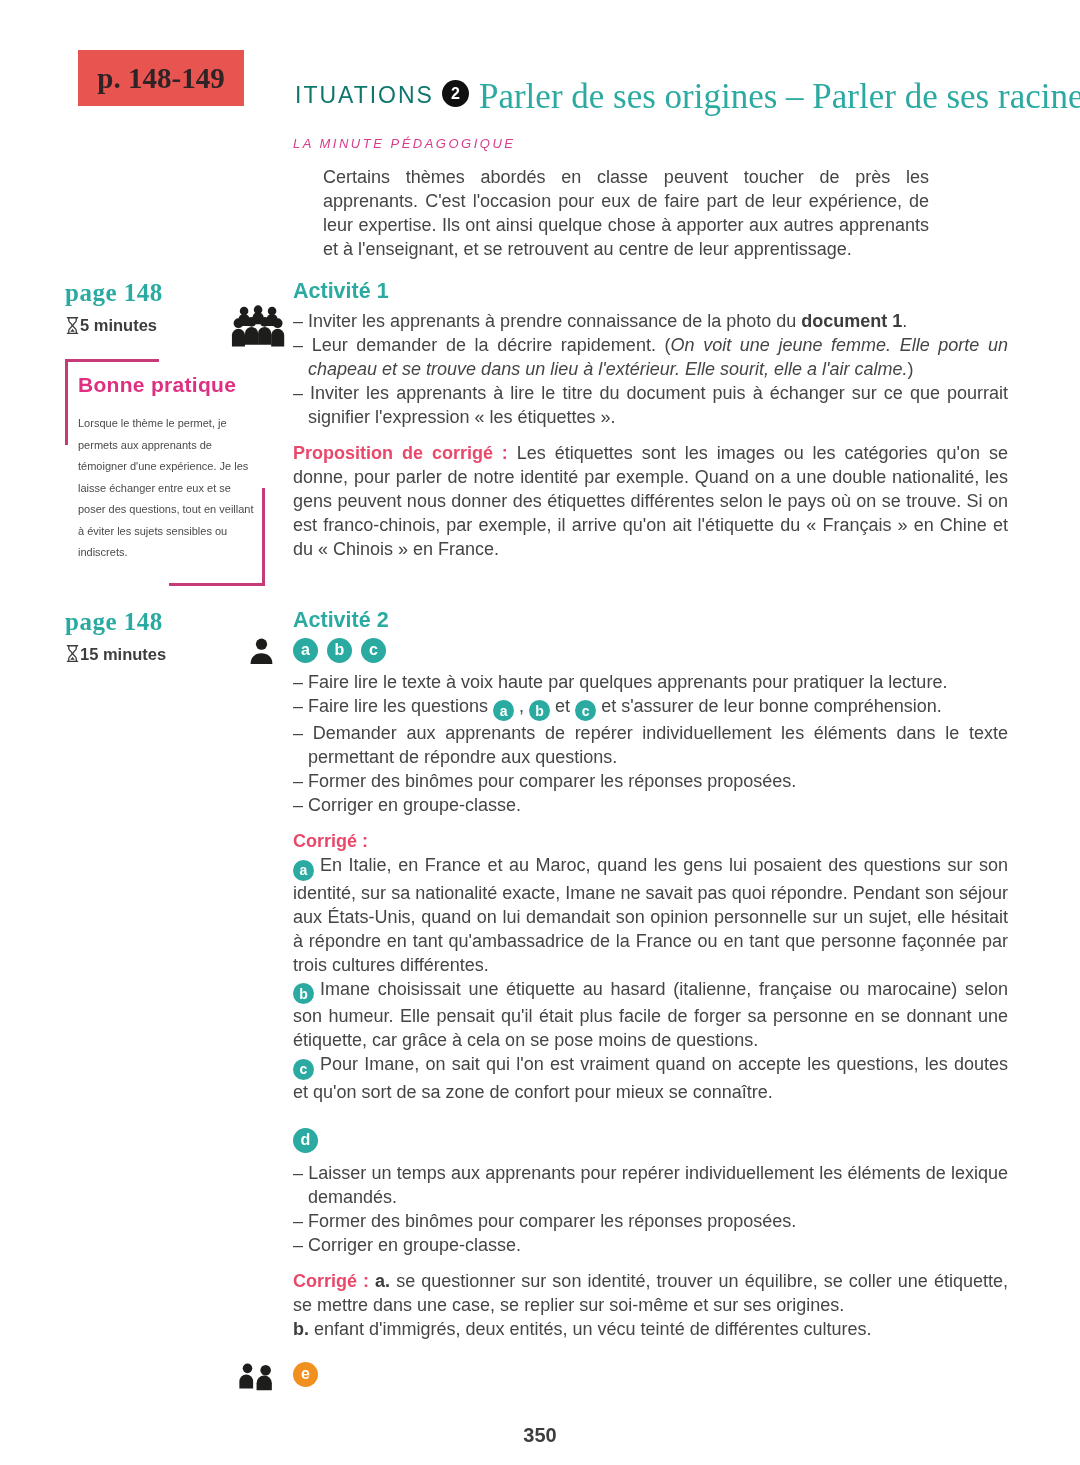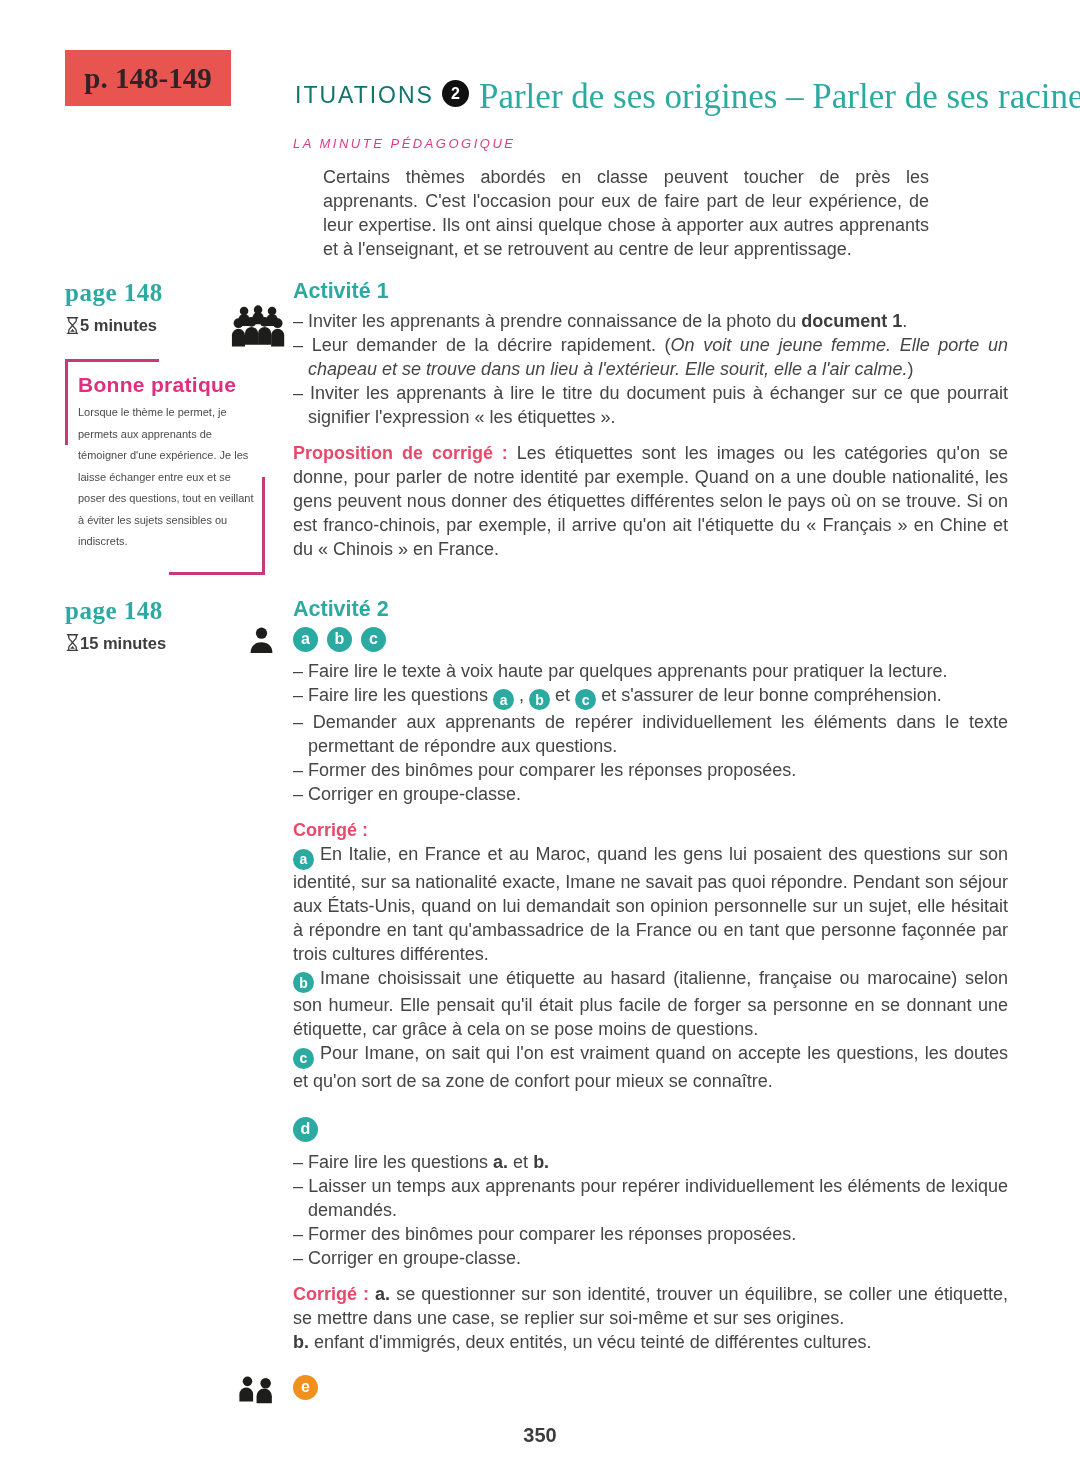--- a/index.html
+++ b/index.html
@@ -14,21 +14,21 @@
   *{margin:0;padding:0;box-sizing:border-box;}
   html,body{background:#fff;}
   .page{
     width:1080px;height:1465px;position:relative;background:#ffffff;
     font-family:"Liberation Sans",sans-serif;color:var(--ink);
     font-size:18px;line-height:24px;
     padding:44px 72px 0 65px;overflow:hidden;
   }
   
   .page-tab{
-    position:absolute;left:65px;top:50px;width:166px;height:56px;
+    position:absolute;left:78px;top:50px;width:166px;height:56px;
     background:var(--red);display:flex;align-items:center;justify-content:center;
     font-family:"Liberation Serif",serif;font-weight:700;font-size:29px;color:#2f2326;
   }
   
   .header{margin-left:228px;display:flex;align-items:flex-end;height:66px;}
   .wordmark{font-size:23px;letter-spacing:2px;color:#0f766e;padding-bottom:3px;margin-left:2px;}
   .num-badge{
     width:27px;height:27px;border-radius:50%;background:#101010;color:#fff;
     font-weight:700;font-size:16px;display:flex;align-items:center;justify-content:center;
     margin:0 10px 3px 8px;flex:none;
@@ -45,21 +45,21 @@
   .row{display:flex;margin-top:18px;position:relative;}
   .side{width:228px;flex:none;position:relative;padding-top:2px;}
   .main{flex:1;min-width:0;}
   .gutter-icon{position:absolute;}
   .page-ref{font-family:"Liberation Serif",serif;font-weight:700;color:var(--teal);font-size:25px;letter-spacing:.5px;}
   .duration{display:flex;align-items:center;font-weight:700;font-size:16.5px;color:#3d3d3d;margin-top:8px;}
   
   .tip{position:relative;width:200px;margin-top:22px;padding:14px 4px 22px 13px;}
   .tip-tl{position:absolute;left:0;top:0;width:94px;height:86px;border-left:3px solid #c73a78;border-top:3px solid #c73a78;}
   .tip-br{position:absolute;right:0;bottom:0;width:96px;height:98px;border-right:3px solid #c73a78;border-bottom:3px solid #c73a78;}
-  .tip-title{color:var(--magenta);font-weight:700;font-size:21px;margin-bottom:5px;letter-spacing:.3px;}
+  .tip-title{color:var(--magenta);font-weight:700;font-size:21px;margin-bottom:16px;letter-spacing:.3px;}
   .tip-body{font-size:11px;line-height:21.5px;color:#4a4a4a;}
   
   .activity-title{color:var(--teal);font-weight:700;font-size:21.5px;margin-bottom:6px;}
   .bullet{text-align:justify;padding-left:15px;text-indent:-15px;}
   .para{text-align:justify;margin-top:12px;}
   .corrige-label{color:var(--rose);font-weight:700;margin-top:12px;}
   .r-b{font-weight:700;color:#3d3d3d;}
   .r-i{font-style:italic;}
   .r-rose{color:var(--rose);font-weight:700;}
   .chip,.r-badge{
@@ -185,21 +185,20 @@
         <span class="chip">b</span><span>Imane choisissait une étiquette au hasard (italienne, française ou marocaine) selon son humeur. Elle pensait qu'il était plus facile de forger sa personne en se donnant une étiquette, car grâce à cela on se pose moins de questions.</span>
       </p>
       <p class="answer">
         <span class="chip">c</span><span>Pour Imane, on sait qui l'on est vraiment quand on accepte les questions, les doutes et qu'on sort de sa zone de confort pour mieux se connaître.</span>
       </p>
 
       <div class="d-block">
         <div class="badge-row">
           <span class="chip chip-lg">d</span>
         </div>
-        <div class="bullet"><span>– Faire lire les questions </span><span class="r-b">a.</span><span> et </span><span class="r-b">b.</span></div>
         <div class="bullet"><span>– Laisser un temps aux apprenants pour repérer individuellement les éléments de lexique demandés.</span></div>
         <div class="bullet"><span>– Former des binômes pour comparer les réponses proposées.</span></div>
         <div class="bullet"><span>– Corriger en groupe-classe.</span></div>
         <div class="para">
           <div><span class="r-rose">Corrigé : </span><span class="r-b">a.</span><span> se questionner sur son identité, trouver un équilibre, se coller une étiquette, se mettre dans une case, se replier sur soi-même et sur ses origines.</span></div>
           <div><span class="r-b">b.</span><span> enfant d'immigrés, deux entités, un vécu teinté de différentes cultures.</span></div>
         </div>
       </div>
     </div>
   </div>

